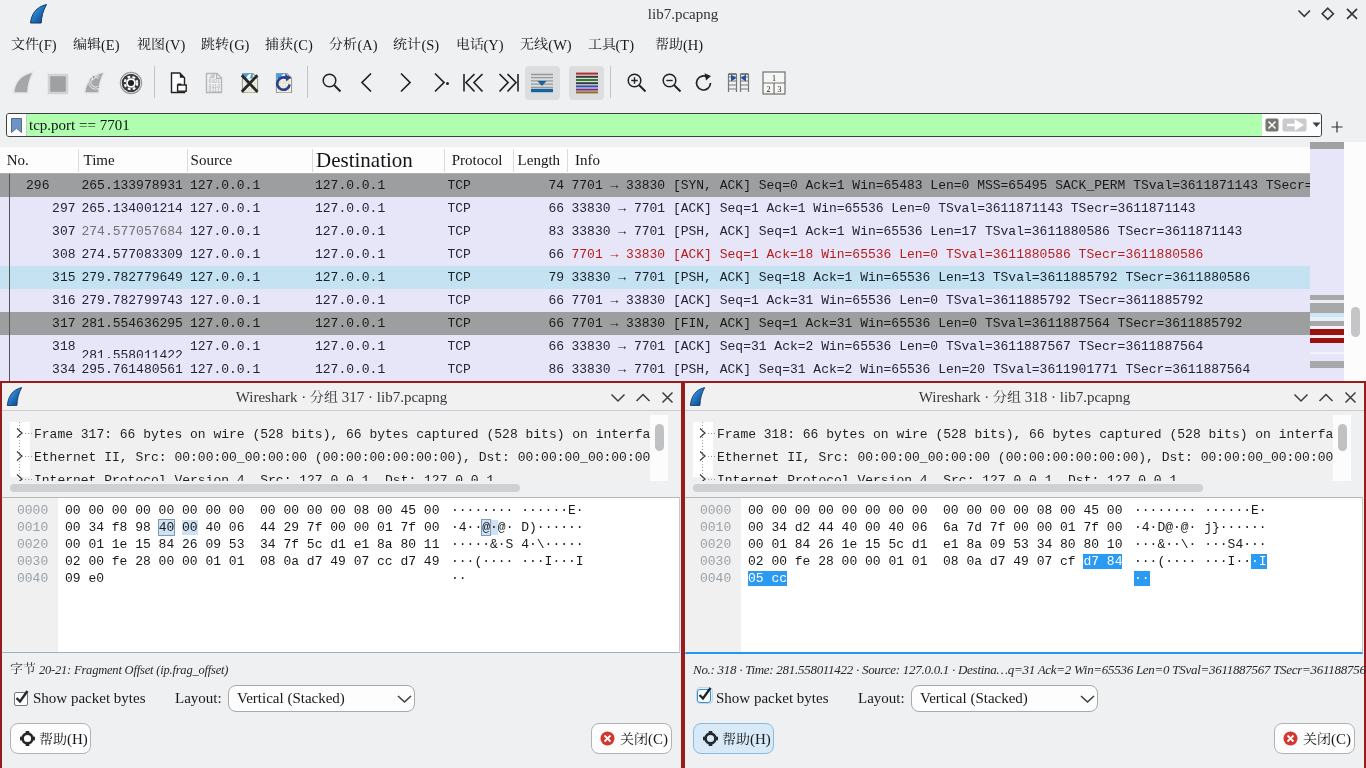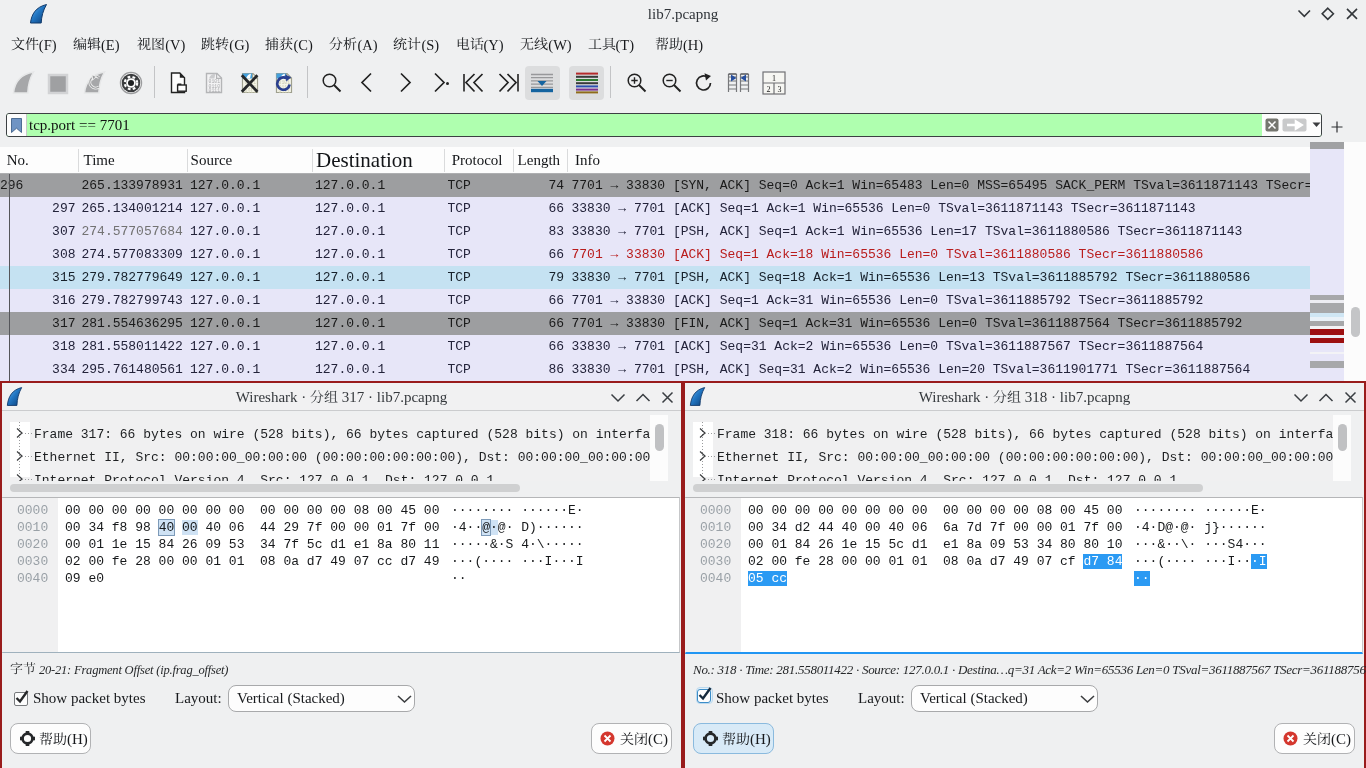--- a/index.html
+++ b/index.html
@@ -327,21 +327,21 @@
 <div style="position:absolute;left:513.2px;top:149px;width:1px;height:23px;background:#dadbdc"></div>
 <div style="position:absolute;left:566.5px;top:149px;width:1px;height:23px;background:#dadbdc"></div>
 <div style="position:absolute;left:6.7px;top:151px;height:18px;font-size:15px;color:#131518;line-height:18px">No.</div>
 <div style="position:absolute;left:83.5px;top:151px;height:18px;font-size:15px;color:#131518;line-height:18px">Time</div>
 <div style="position:absolute;left:190.6px;top:151px;height:18px;font-size:15px;color:#131518;line-height:18px">Source</div>
 <div style="position:absolute;left:316px;top:151px;height:18px;font-size:21px;color:#131518;line-height:18px">Destination</div>
 <div style="position:absolute;left:451.7px;top:151px;height:18px;font-size:15px;color:#131518;line-height:18px">Protocol</div>
 <div style="position:absolute;left:517.6px;top:151px;height:18px;font-size:15px;color:#131518;line-height:18px">Length</div>
 <div style="position:absolute;left:574.9px;top:151px;height:18px;font-size:15px;color:#131518;line-height:18px">Info</div>
 <div style="position:absolute;left:0;top:173.5px;width:1310px;height:23px;background:#9d9ea0;overflow:hidden"></div>
-<div style="position:absolute;left:0;width:75.5px;text-align:left;top:176.0px;height:16px;line-height:16px;color:#1a1a1a"><span class="mono">296</span></div>
+<div style="position:absolute;left:0;width:75.5px;text-align:center;top:176.0px;height:16px;line-height:16px;color:#1a1a1a"><span class="mono">296</span></div>
 <div style="position:absolute;left:81.5px;top:176.0px;height:16px;line-height:16px;color:#1a1a1a"><span class="mono">265.133978931</span></div>
 <div style="position:absolute;left:190px;top:176.0px;height:16px;line-height:16px;color:#1a1a1a"><span class="mono">127.0.0.1</span></div>
 <div style="position:absolute;left:315px;top:176.0px;height:16px;line-height:16px;color:#1a1a1a"><span class="mono">127.0.0.1</span></div>
 <div style="position:absolute;left:447.5px;top:176.0px;height:16px;line-height:16px;color:#1a1a1a"><span class="mono">TCP</span></div>
 <div style="position:absolute;left:489px;width:75px;text-align:right;top:176.0px;height:16px;line-height:16px;color:#1a1a1a"><span class="mono">74</span></div>
 <div style="position:absolute;left:571.5px;width:739px;overflow:hidden;top:176.0px;height:16px;line-height:16px;color:#1a1a1a"><span class="mono">7701 → 33830 [SYN, ACK] Seq=0 Ack=1 Win=65483 Len=0 MSS=65495 SACK_PERM TSval=3611871143 TSecr=361187</span></div>
 <div style="position:absolute;left:0;top:196.5px;width:1310px;height:23px;background:#e7e6f8;overflow:hidden"></div>
 <div style="position:absolute;left:0;width:75.5px;text-align:right;top:199.0px;height:16px;line-height:16px;color:#23233a"><span class="mono">297</span></div>
 <div style="position:absolute;left:81.5px;top:199.0px;height:16px;line-height:16px;color:#23233a"><span class="mono">265.134001214</span></div>
 <div style="position:absolute;left:190px;top:199.0px;height:16px;line-height:16px;color:#23233a"><span class="mono">127.0.0.1</span></div>
@@ -384,21 +384,21 @@
 <div style="position:absolute;left:0;top:311.5px;width:1310px;height:23px;background:#9d9ea0;overflow:hidden"></div>
 <div style="position:absolute;left:0;width:75.5px;text-align:right;top:314.0px;height:16px;line-height:16px;color:#1a1a1a"><span class="mono">317</span></div>
 <div style="position:absolute;left:81.5px;top:314.0px;height:16px;line-height:16px;color:#1a1a1a"><span class="mono">281.554636295</span></div>
 <div style="position:absolute;left:190px;top:314.0px;height:16px;line-height:16px;color:#1a1a1a"><span class="mono">127.0.0.1</span></div>
 <div style="position:absolute;left:315px;top:314.0px;height:16px;line-height:16px;color:#1a1a1a"><span class="mono">127.0.0.1</span></div>
 <div style="position:absolute;left:447.5px;top:314.0px;height:16px;line-height:16px;color:#1a1a1a"><span class="mono">TCP</span></div>
 <div style="position:absolute;left:489px;width:75px;text-align:right;top:314.0px;height:16px;line-height:16px;color:#1a1a1a"><span class="mono">66</span></div>
 <div style="position:absolute;left:571.5px;width:739px;overflow:hidden;top:314.0px;height:16px;line-height:16px;color:#1a1a1a"><span class="mono">7701 → 33830 [FIN, ACK] Seq=1 Ack=31 Win=65536 Len=0 TSval=3611887564 TSecr=3611885792</span></div>
 <div style="position:absolute;left:0;top:334.5px;width:1310px;height:23px;background:#e7e6f8;overflow:hidden"></div>
 <div style="position:absolute;left:0;width:75.5px;text-align:right;top:337.0px;height:16px;line-height:16px;color:#23233a"><span class="mono">318</span></div>
-<div style="position:absolute;left:81.5px;top:337.0px;height:16px;line-height:16px;color:#23233a"><span class="mono">281.558011422</span></div>
+<div style="position:absolute;left:81.5px;top:346px;height:16px;line-height:16px;color:#23233a"><span class="mono">281.558011422</span></div>
 <div style="position:absolute;left:190px;top:337.0px;height:16px;line-height:16px;color:#23233a"><span class="mono">127.0.0.1</span></div>
 <div style="position:absolute;left:315px;top:337.0px;height:16px;line-height:16px;color:#23233a"><span class="mono">127.0.0.1</span></div>
 <div style="position:absolute;left:447.5px;top:337.0px;height:16px;line-height:16px;color:#23233a"><span class="mono">TCP</span></div>
 <div style="position:absolute;left:489px;width:75px;text-align:right;top:337.0px;height:16px;line-height:16px;color:#23233a"><span class="mono">66</span></div>
 <div style="position:absolute;left:571.5px;width:739px;overflow:hidden;top:337.0px;height:16px;line-height:16px;color:#23233a"><span class="mono">33830 → 7701 [ACK] Seq=31 Ack=2 Win=65536 Len=0 TSval=3611887567 TSecr=3611887564</span></div>
 <div style="position:absolute;left:0;top:357.5px;width:1310px;height:23px;background:#e7e6f8;overflow:hidden"></div>
 <div style="position:absolute;left:0;width:75.5px;text-align:right;top:360.0px;height:16px;line-height:16px;color:#23233a"><span class="mono">334</span></div>
 <div style="position:absolute;left:81.5px;top:360.0px;height:16px;line-height:16px;color:#23233a"><span class="mono">295.761480561</span></div>
 <div style="position:absolute;left:190px;top:360.0px;height:16px;line-height:16px;color:#23233a"><span class="mono">127.0.0.1</span></div>
 <div style="position:absolute;left:315px;top:360.0px;height:16px;line-height:16px;color:#23233a"><span class="mono">127.0.0.1</span></div>

